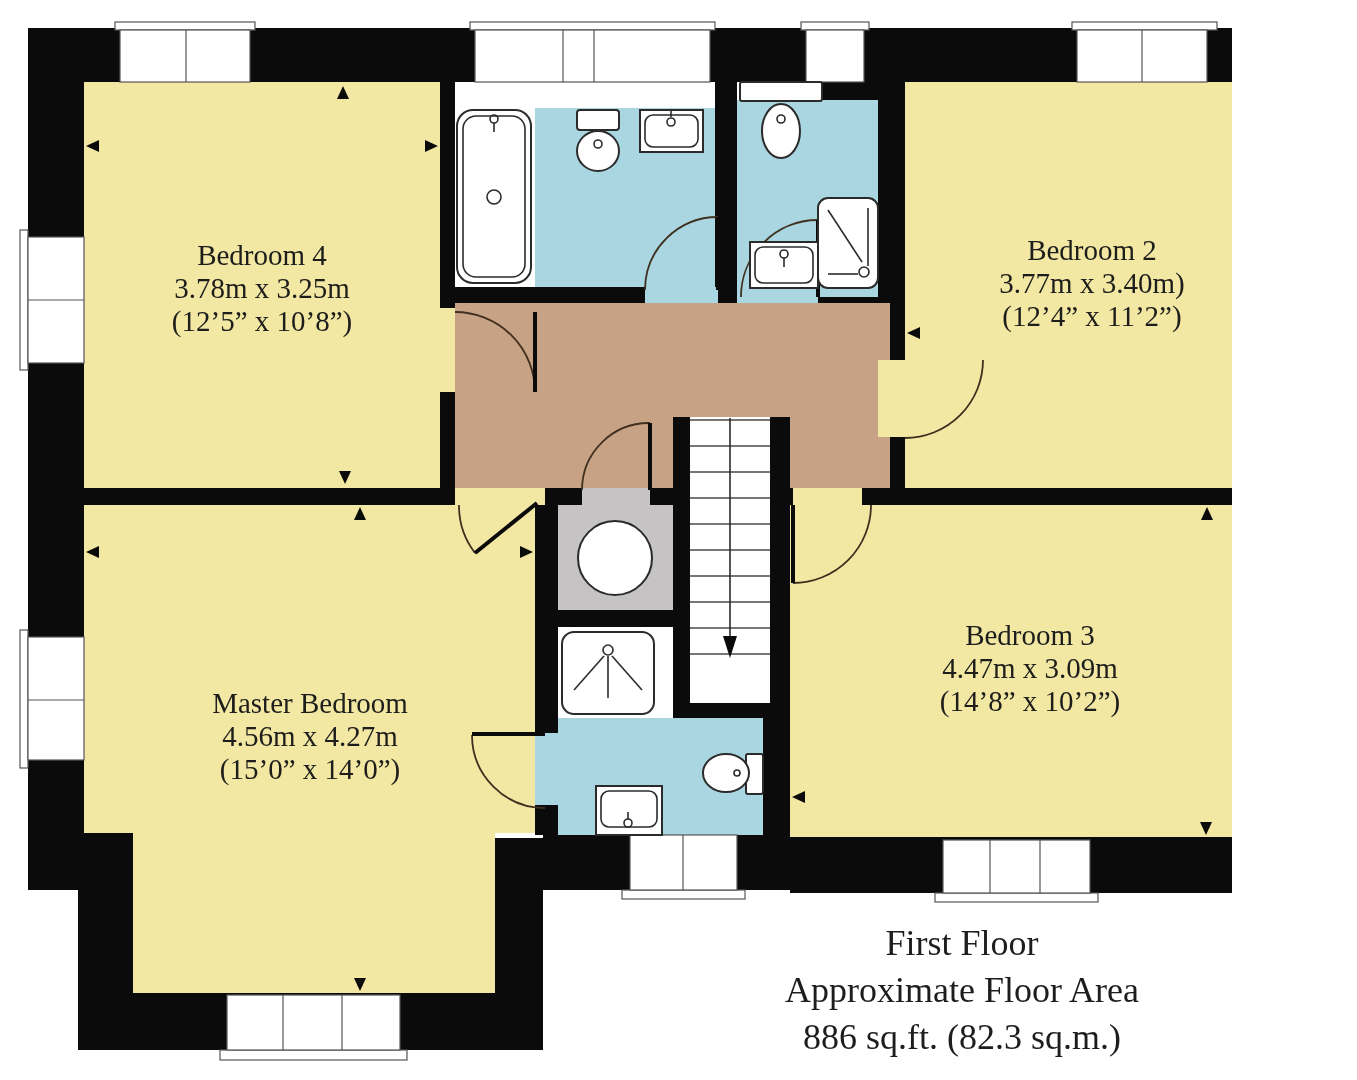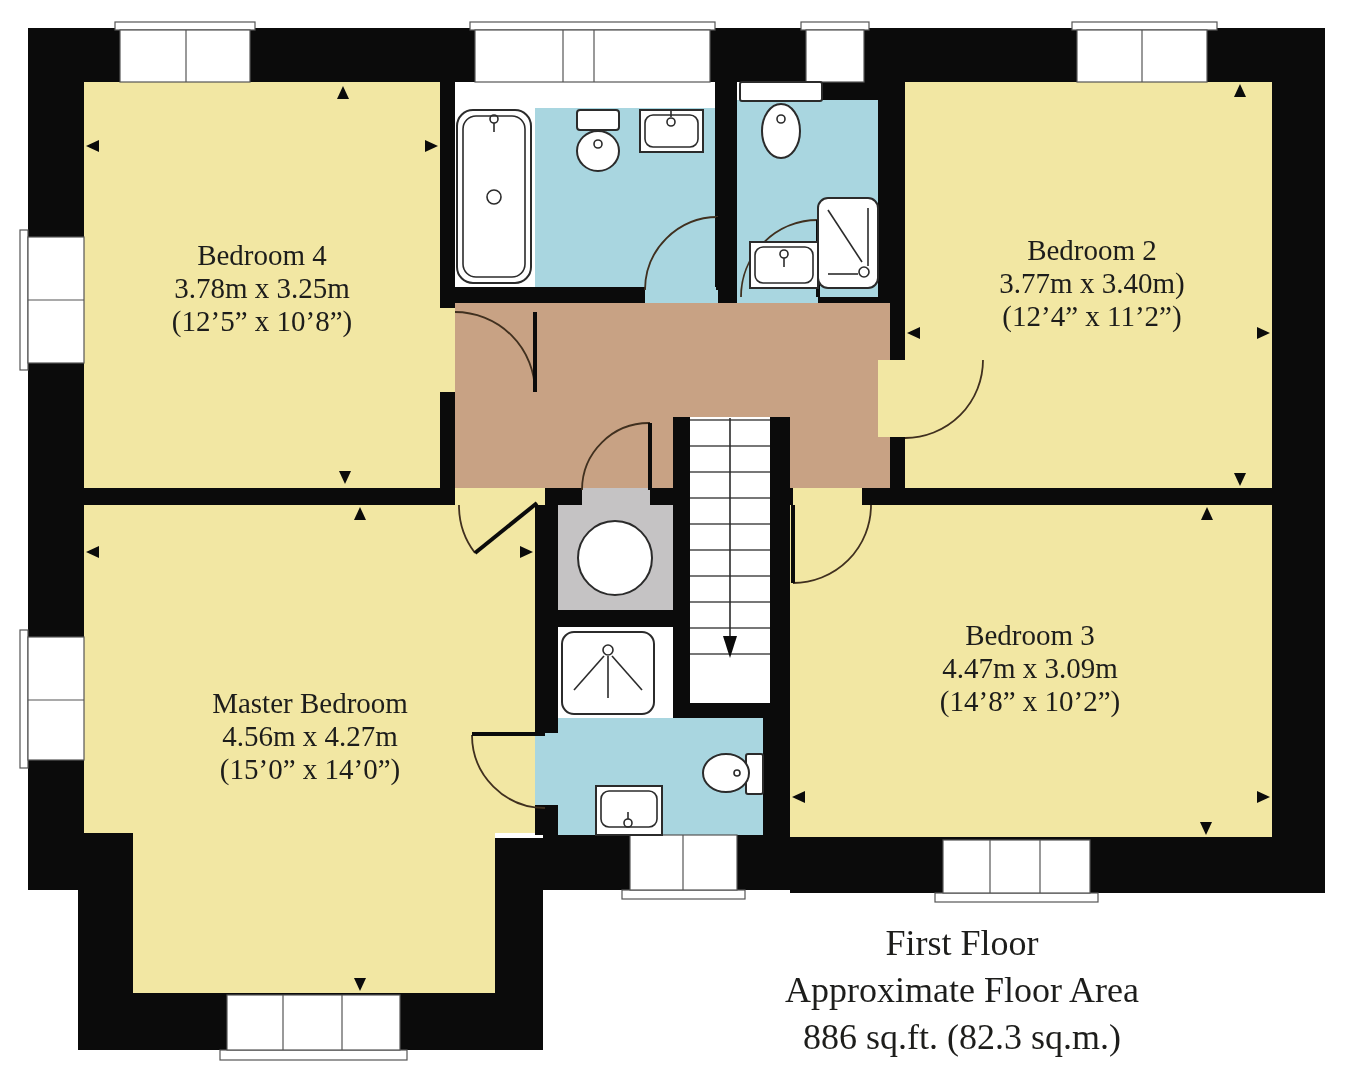--- a/index.html
+++ b/index.html
@@ -1,16 +1,16 @@
 <!DOCTYPE html>
 <html style="--c-wall: #0b0b0b; --c-room: #f2e7a3; --c-landing: #c8a284; --c-bath: #a9d6e0; --c-closet: #c5c3c4; --c-text: #1d1d1b; --c-bg: #ffffff;"><head>
 <meta charset="utf-8">
 <style>
   html,body{margin:0;padding:0;background:#fff;}
-  .plan-wrap{position:relative;width:1357px;height:1080px;background:var(--c-bg,#fff);overflow:hidden;}
+  .plan-wrap{position:relative;width:1232px;height:1080px;background:var(--c-bg,#fff);overflow:hidden;}
   svg{position:absolute;left:0;top:0;}
   .room-label{font-family:"Liberation Serif","DejaVu Serif",serif;fill:var(--c-text,#1d1d1b);font-size:29px;text-anchor:middle;}
   .footer-label{font-family:"Liberation Serif","DejaVu Serif",serif;fill:var(--c-text,#1d1d1b);font-size:36px;text-anchor:middle;}
   .wall{fill:var(--c-wall,#0b0b0b);}
   .yellow{fill:var(--c-room,#f2e7a3);}
   .brown{fill:var(--c-landing,#c8a284);}
   .blue{fill:var(--c-bath,#a9d6e0);}
   .gray{fill:var(--c-closet,#c5c3c4);}
   .fixture{fill:#ffffff;stroke:#2b2b2b;stroke-width:2;}
   .fixline{fill:none;stroke:#2b2b2b;stroke-width:1.6;}

